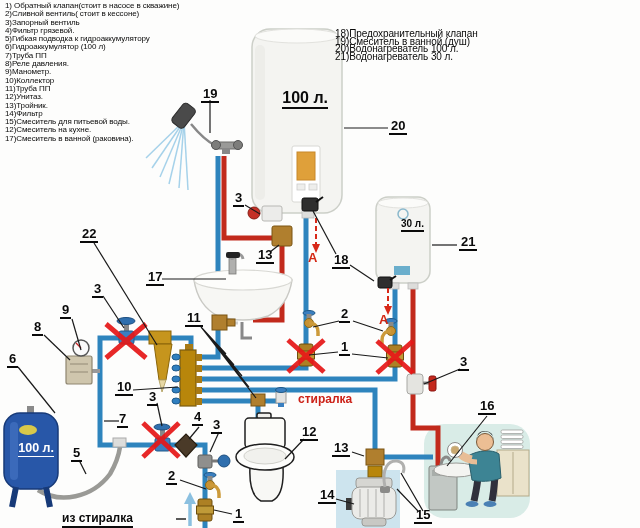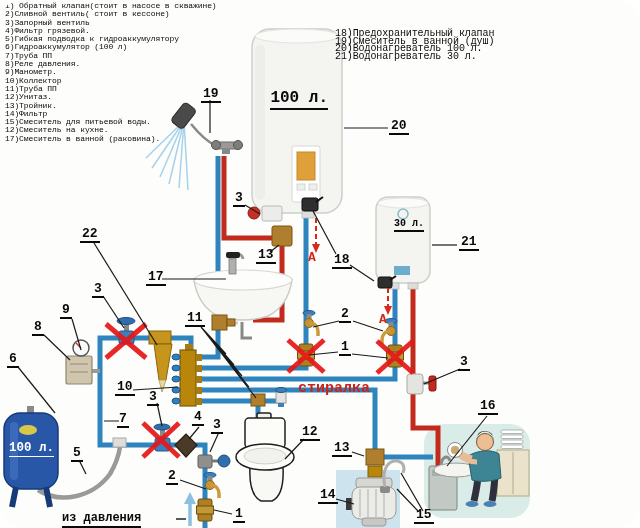--- a/index.html
+++ b/index.html
@@ -1,31 +1,31 @@
 <!DOCTYPE html>
 <html><head>
 <meta charset="utf-8">
 <style>
   html,body{margin:0;padding:0;background:#ffffff;}
   .canvas{position:relative;width:640px;height:528px;background:#fdfdfc;overflow:hidden;
-          font-family:Liberation Mono, monospace;border-radius:21px;}
+          font-family:Liberation Sans, sans-serif;}
   svg{position:absolute;left:0;top:0;}
   .legend{position:absolute;color:#0a0a0a;white-space:nowrap;}
   .legend-left{left:5px;top:2px;font-size:8px;line-height:8.3px;font-weight:500;letter-spacing:-0.1px;}
   .legend-right{left:335px;top:30px;font-size:10px;line-height:7.5px;font-weight:500;letter-spacing:-0.1px;}
   .num{position:absolute;font-size:13px;font-weight:bold;color:#0a0a0a;line-height:1;
        border-bottom:2px solid #0a0a0a;padding:0 2px 1px;text-align:right;}
   .alabel{position:absolute;font-size:13px;font-weight:bold;color:#d42814;line-height:1;}
   .hlabel{position:absolute;font-weight:bold;color:#0a0a0a;text-align:right;line-height:1;}
   .h100{left:266px;top:90px;width:62px;font-size:16px;}
   .h100 span,.h30 span,.tk span{border-bottom:2px solid #0a0a0a;padding-bottom:1px;}
   .h30{left:382px;top:219px;width:42px;font-size:10px;}
   .tk{left:8px;top:442px;width:46px;font-size:12.5px;color:#ffffff;}
   .tk span{border-bottom:1.5px solid #fff;}
-  .washer{position:absolute;left:298px;top:380px;font-size:15px;font-weight:bold;color:#cc2218;}
+  .washer{position:absolute;left:298px;top:392px;font-size:12px;font-weight:bold;color:#cc2218;}
   .well{position:absolute;left:62px;top:511px;font-size:12px;font-weight:bold;color:#0a0a0a;
         border-bottom:2px solid #0a0a0a;padding-bottom:1px;}
 </style>
 </head>
 <body>
 
 <div class="canvas">
 
 <svg width="640" height="528" viewBox="0 0 640 528">
   <defs>
@@ -336,21 +336,21 @@
   <div>18)Предохранительный клапан</div>
   <div>19)Смеситель в ванной (душ)</div>
   <div>20)Водонагреватель 100 л.</div>
   <div>21)Водонагреватель 30 л.</div>
 </div>
 
 <div class="hlabel h100"><span>100 л.</span></div>
 <div class="hlabel h30"><span>30 л.</span></div>
 <div class="hlabel tk"><span>100 л.</span></div>
 <div class="washer">стиралка</div>
-<div class="well">из давления</div>
+<div class="well">из стиралка</div>
 
 <div class="num" style="left:201px;top:87px">19</div>
 <div class="num" style="left:389px;top:119px">20</div>
 <div class="num" style="left:459px;top:235px">21</div>
 <div class="num" style="left:332px;top:253px">18</div>
 <div class="num" style="left:233px;top:191px">3</div>
 <div class="num" style="left:92px;top:282px">3</div>
 <div class="num" style="left:147px;top:390px">3</div>
 <div class="num" style="left:211px;top:418px">3</div>
 <div class="num" style="left:458px;top:355px">3</div>

